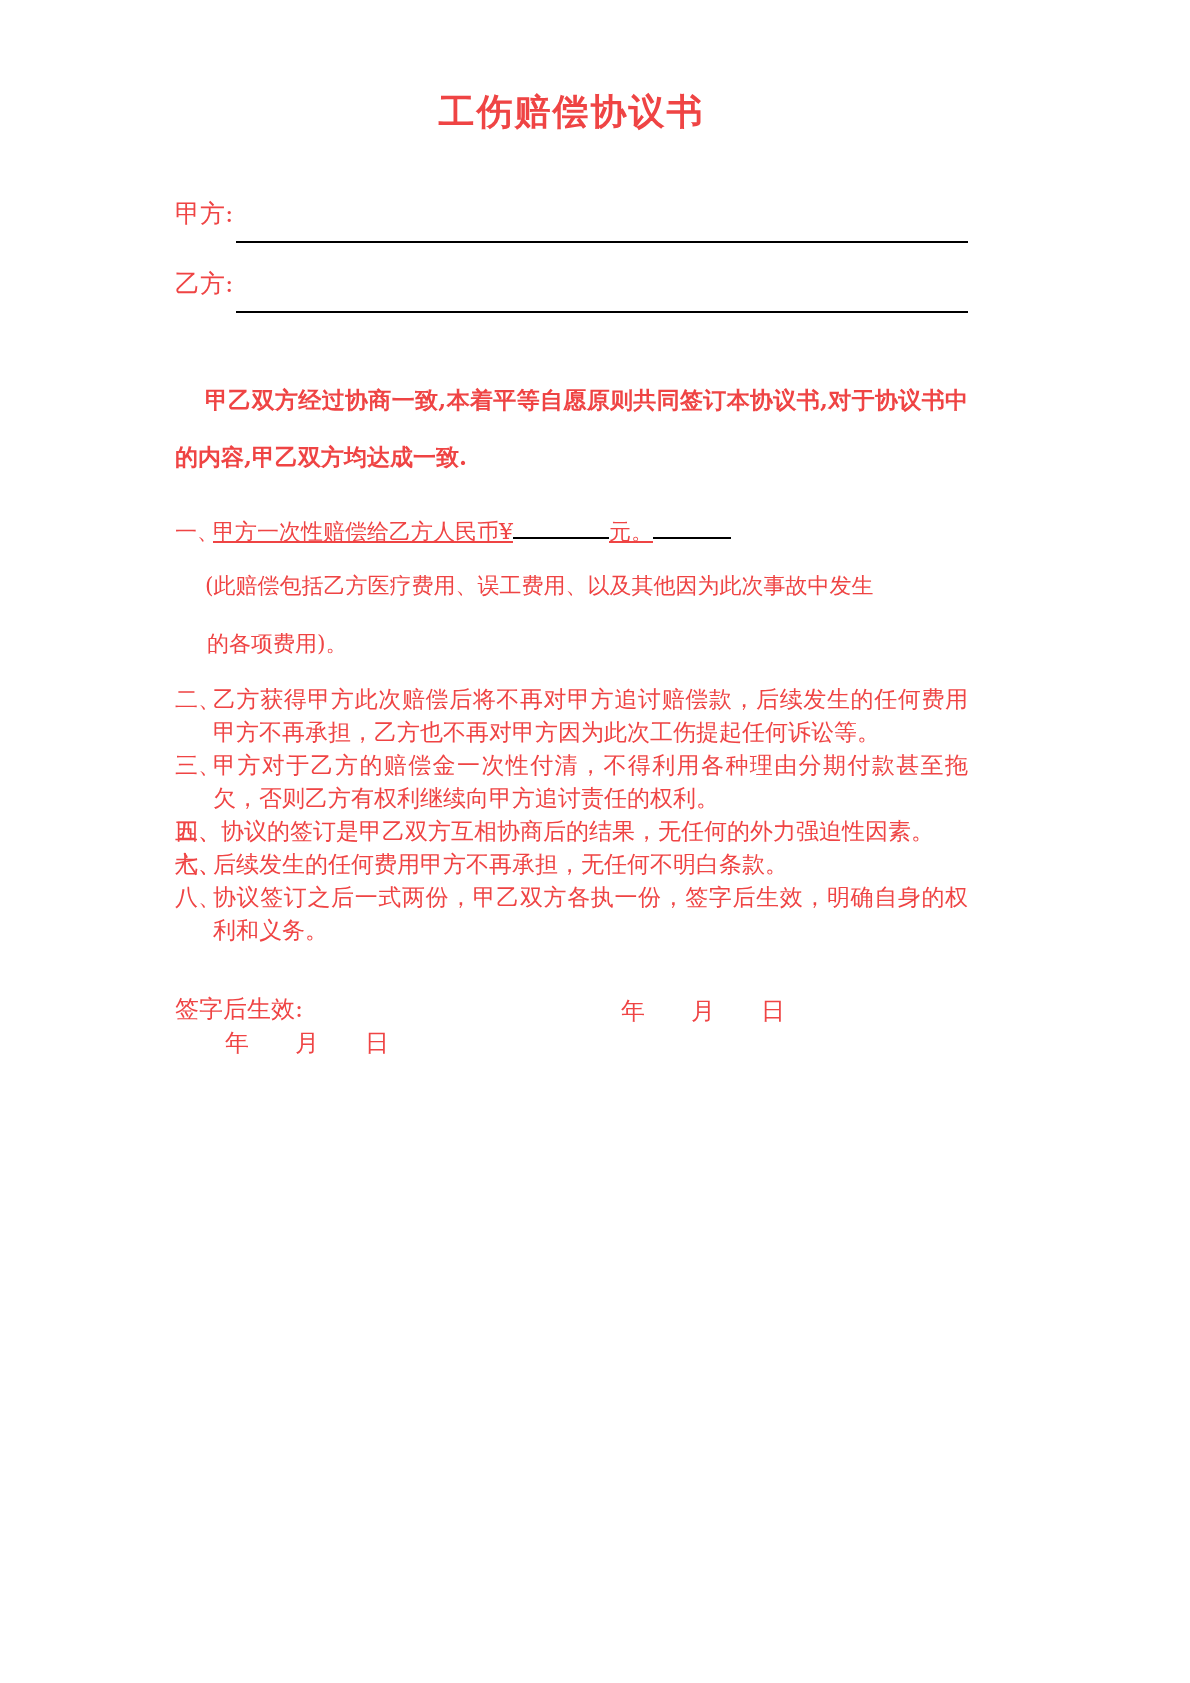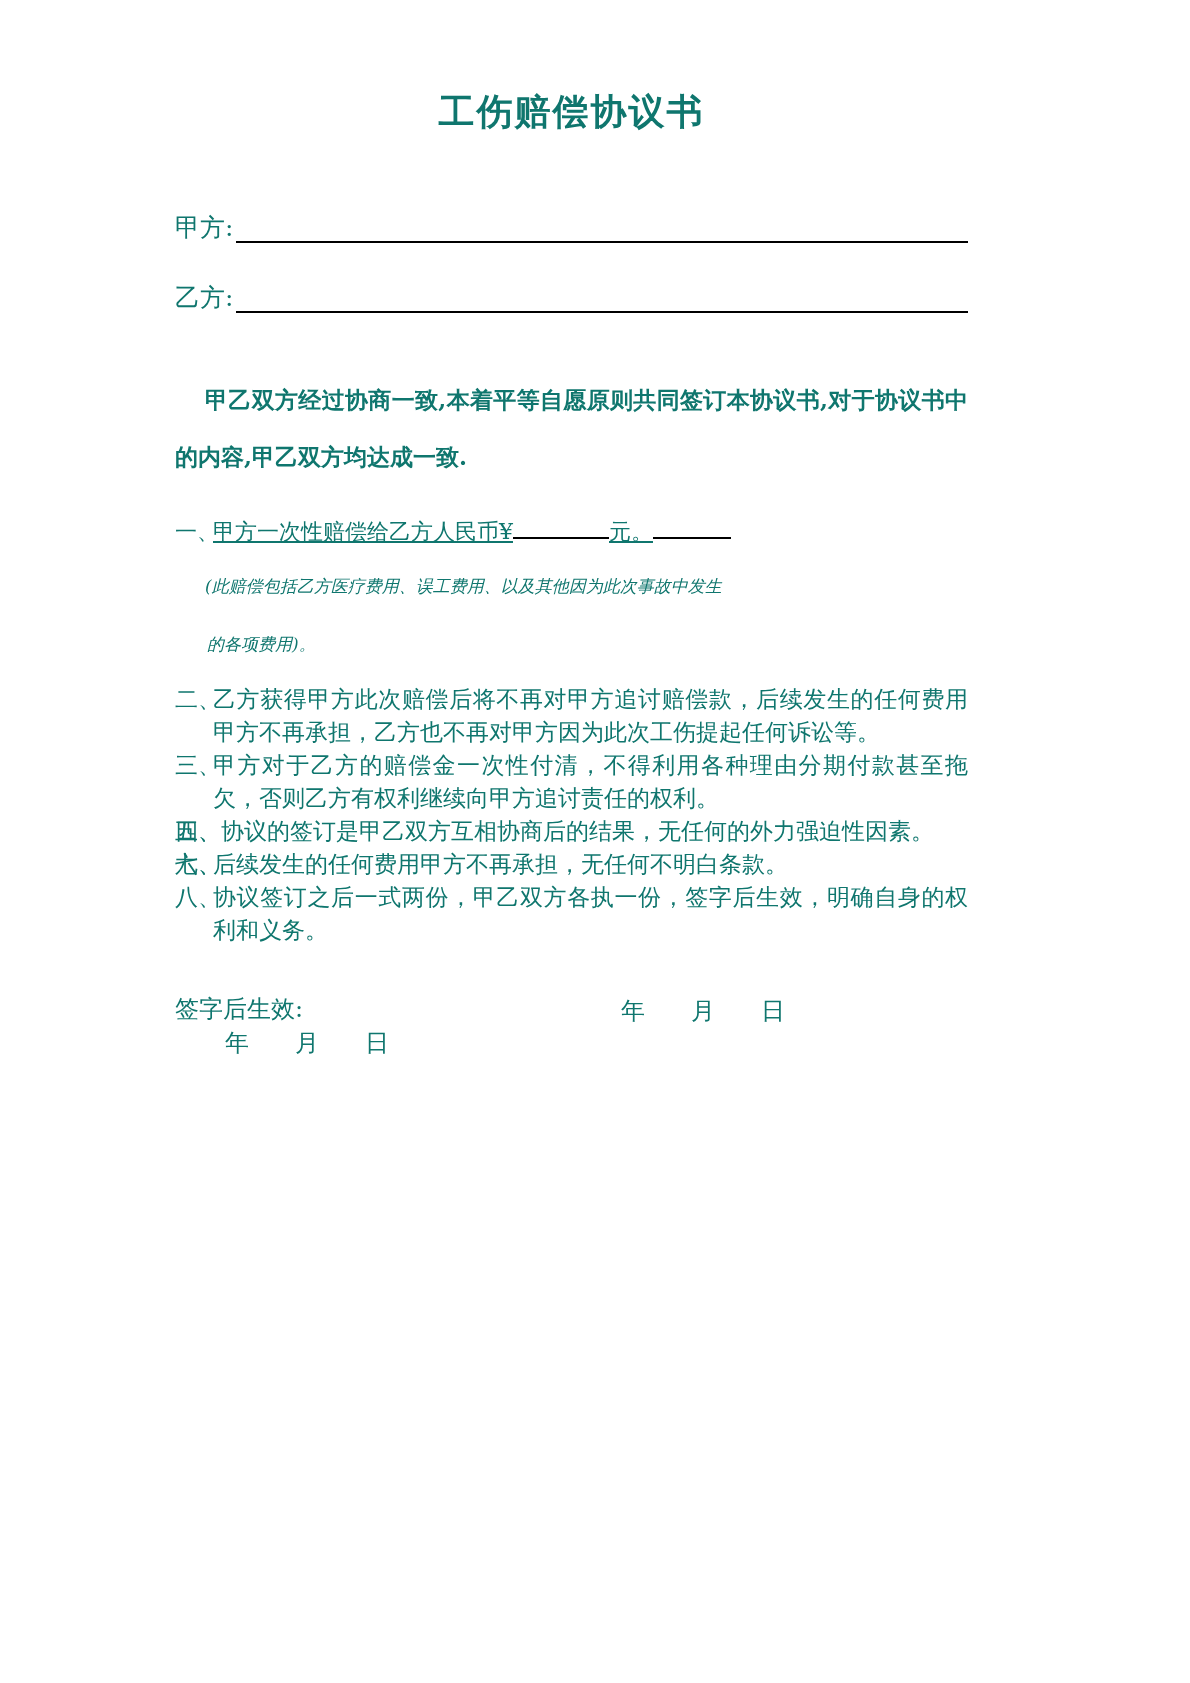--- a/index.html
+++ b/index.html
@@ -8,34 +8,34 @@
     background: #ffffff;
   }
   .page {
     position: relative;
     width: 1190px;
     height: 1445px;
     background: #ffffff;
     box-sizing: border-box;
     padding: 88px 222px 0 175px;
     font-family: "DejaVu Serif", "Liberation Serif", serif;
-    color: #0f766e;
+    color: #ef4444;
     overflow: hidden;
   }
   .doc-title {
     text-align: center;
     font-size: 36px;
     font-weight: bold;
     letter-spacing: 2px;
     margin: 0 0 62px 0;
   }
   
   .field-row {
     display: flex;
-    align-items: flex-end;
+    align-items: flex-start;
     margin-bottom: 26px;
   }
   .field-label {
     font-size: 25px;
     line-height: 30px;
     white-space: nowrap;
   }
   .field-line {
     flex: 1;
     height: 42px;
@@ -67,24 +67,23 @@
     display: inline-block;
     border-bottom: 2px solid #000000;
     height: 1em;
     vertical-align: baseline;
   }
   .blank-amount { width: 96px; }
   .blank-tail  { width: 78px; }
   
   .clause-note {
     padding-left: 30px;
-    font-size: 17px;
+    font-size: 22px;
     line-height: 58px;
     margin-top: 4px;
-    font-style: italic;
   }
   .clause-note .note-line2 { padding-left: 2px; }
   
   .clauses {
     margin-top: 10px;
     font-size: 23px;
   }
   .item {
     position: relative;
     padding-left: 38px;

